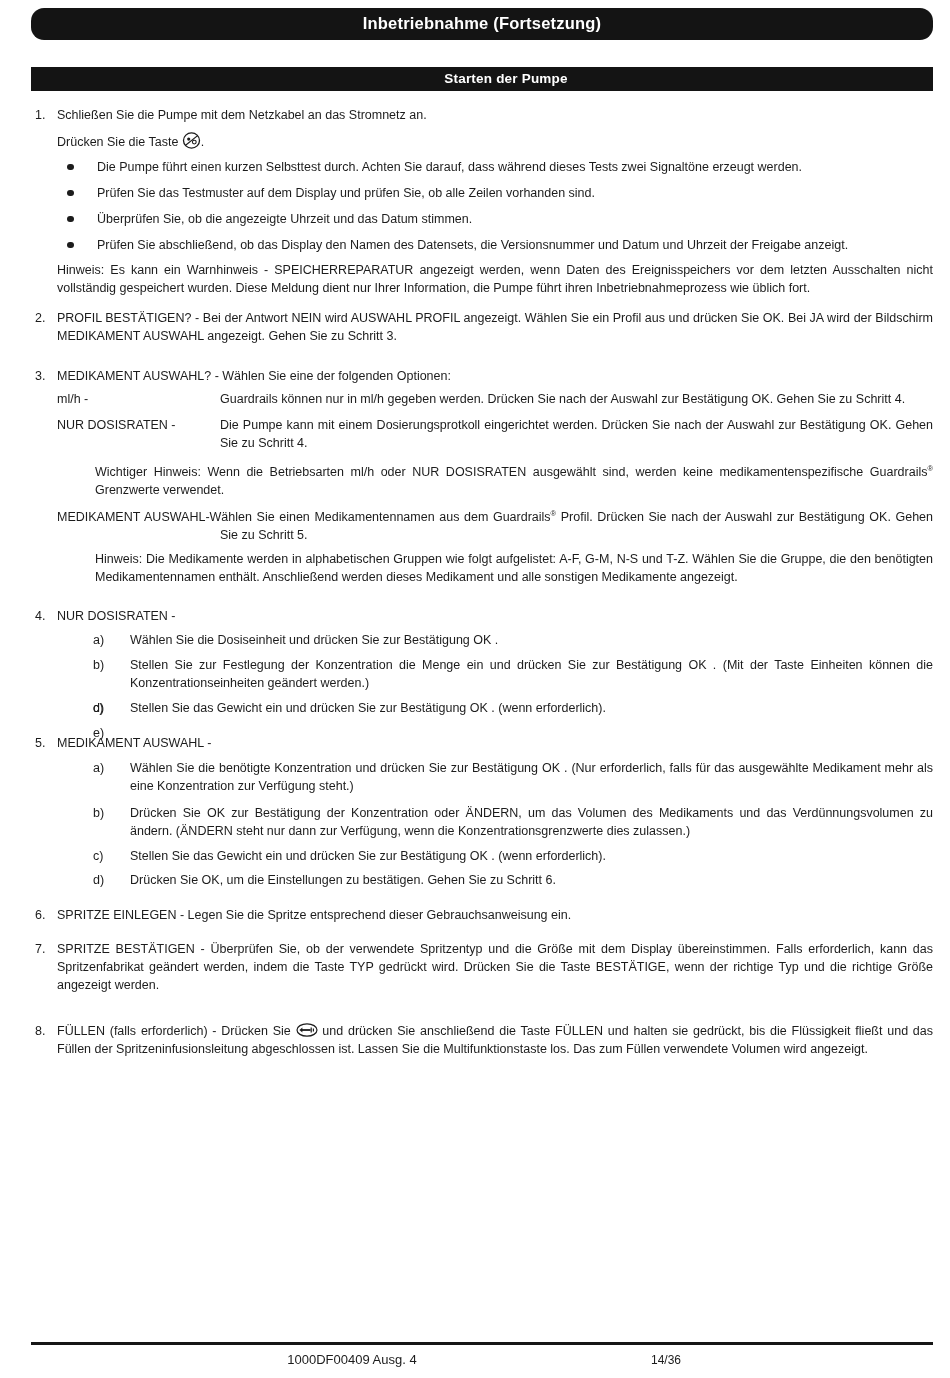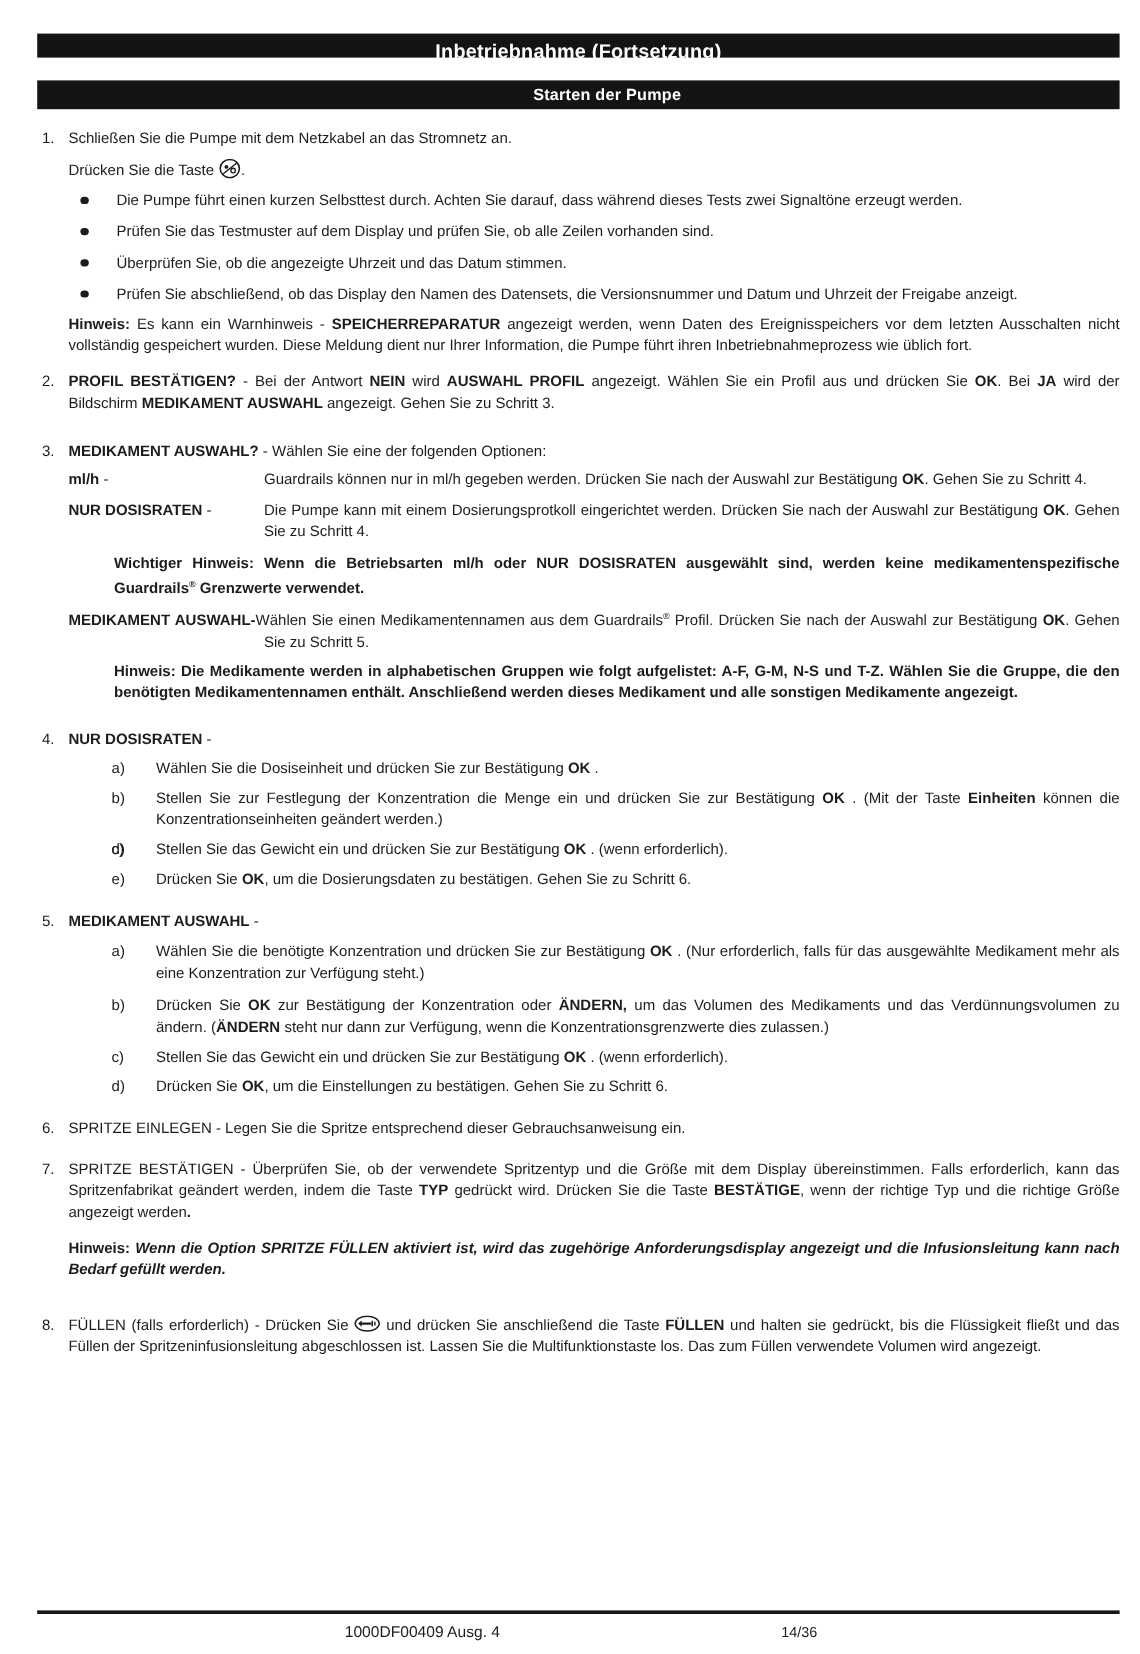--- a/index.html
+++ b/index.html
@@ -1,22 +1,22 @@
 <!DOCTYPE html>
 <html><head>
 <meta charset="utf-8">
 <style>
   html,body{margin:0;padding:0;background:#ffffff;}
   .page{position:relative;width:950px;height:1378px;background:#ffffff;color:#1c1c1c;
         font-family:"Liberation Sans","DejaVu Sans",sans-serif;font-size:12.5px;line-height:18px;overflow:hidden;}
-  .b{font-weight:700;}
+  .b{font-weight:400;}
   .bi{font-weight:700;font-style:italic;}
   .sup{font-size:7.5px;vertical-align:super;}
   .bar{position:absolute;left:31px;right:17px;background:#141414;color:#ffffff;text-align:center;font-weight:700;}
-  .bar1{top:28px;height:20px;line-height:30px;font-size:16.5px;letter-spacing:0.2px;}
+  .bar1{top:8px;height:32px;line-height:30px;font-size:16.5px;letter-spacing:0.2px;border-radius:13px;}
   .bar2{top:67px;height:24px;line-height:24px;font-size:13.5px;letter-spacing:0.2px;padding-left:48px;}
   .content{position:absolute;left:35px;right:17px;top:106px;}
   .item{position:relative;padding-left:22px;}
   .num{position:absolute;left:0;top:0;}
   .just{text-align:justify;}
   .bullet{position:relative;padding-left:40px;margin-top:8px;}
   .bullet.first{margin-top:6px;}
   .dot{position:absolute;left:10px;top:5.5px;width:6.5px;height:6.5px;border-radius:50%;background:#1c1c1c;}
   .defrow{position:relative;padding-left:163px;}
   .term{position:absolute;left:0;top:0;white-space:nowrap;}
@@ -107,21 +107,20 @@
       </div>
       <div class="sub" style="margin-top:7px;">
         <span class="letter">c)</span>
       </div>
       <div class="sub" style="margin-top:7px;">
         <span class="letter">d)</span>
         <span><span>Stellen Sie das Gewicht ein und drücken Sie zur Bestätigung </span><span class="b">OK</span><span> . (wenn erforderlich).</span></span>
       </div>
       <div class="sub" style="margin-top:7px;">
         <span class="letter">e)</span>
-        <span><span>Drücken Sie </span><span class="b">OK</span><span>, um die Dosierungsdaten zu bestätigen. Gehen Sie zu Schritt 6.</span></span>
       </div>
     </div>
 
     <div class="item" style="margin-top:17px;">
       <span class="num">5.</span>
       <div class="para"><span class="b">MEDIKAMENT AUSWAHL</span><span> -</span></div>
       <div class="sub just" style="margin-top:7px;">
         <span class="letter">a)</span>
         <span><span>Wählen Sie die benötigte Konzentration und drücken Sie zur Bestätigung </span><span class="b">OK</span><span> . (Nur erforderlich, falls für das ausgewählte Medikament mehr als eine Konzentration zur Verfügung steht.)</span></span>
       </div>
@@ -140,21 +139,20 @@
     </div>
 
     <div class="item" style="margin-top:17px;">
       <span class="num">6.</span>
       <div class="para"><span>SPRITZE EINLEGEN - Legen Sie die Spritze entsprechend dieser Gebrauchsanweisung ein.</span></div>
     </div>
 
     <div class="item" style="margin-top:16px;">
       <span class="num">7.</span>
       <div class="para just"><span>SPRITZE BESTÄTIGEN - Überprüfen Sie, ob der verwendete Spritzentyp und die Größe mit dem Display übereinstimmen. Falls erforderlich, kann das Spritzenfabrikat geändert werden, indem die Taste </span><span class="b">TYP</span><span> gedrückt wird.  Drücken Sie die Taste </span><span class="b">BESTÄTIGE</span><span>, wenn der richtige Typ und die richtige Größe angezeigt werden</span><span class="b">.</span></div>
-      <div class="para just" style="margin-top:12px;"><span class="b">Hinweis: </span><span class="bi">Wenn die Option SPRITZE FÜLLEN aktiviert ist, wird das zugehörige Anforderungsdisplay angezeigt und die Infusionsleitung kann nach Bedarf gefüllt werden.</span></div>
     </div>
 
     <div class="item" style="margin-top:28px;">
       <span class="num">8.</span>
       <div class="para just">
         <span><span>FÜLLEN (falls erforderlich) - Drücken Sie </span></span><svg class="icon" width="22" height="14" viewBox="0 0 22 14" style="vertical-align:-2px;">
             <ellipse cx="11" cy="7" rx="10" ry="6.2" fill="none" stroke="#1c1c1c" stroke-width="1.2"></ellipse>
             <line x1="6" y1="7" x2="14.5" y2="7" stroke="#1c1c1c" stroke-width="1.8"></line>
             <polygon points="6.4,4.4 6.4,9.6 3.4,7" fill="#1c1c1c"></polygon>
             <line x1="15.2" y1="4.6" x2="15.2" y2="9.4" stroke="#1c1c1c" stroke-width="1.2"></line>

